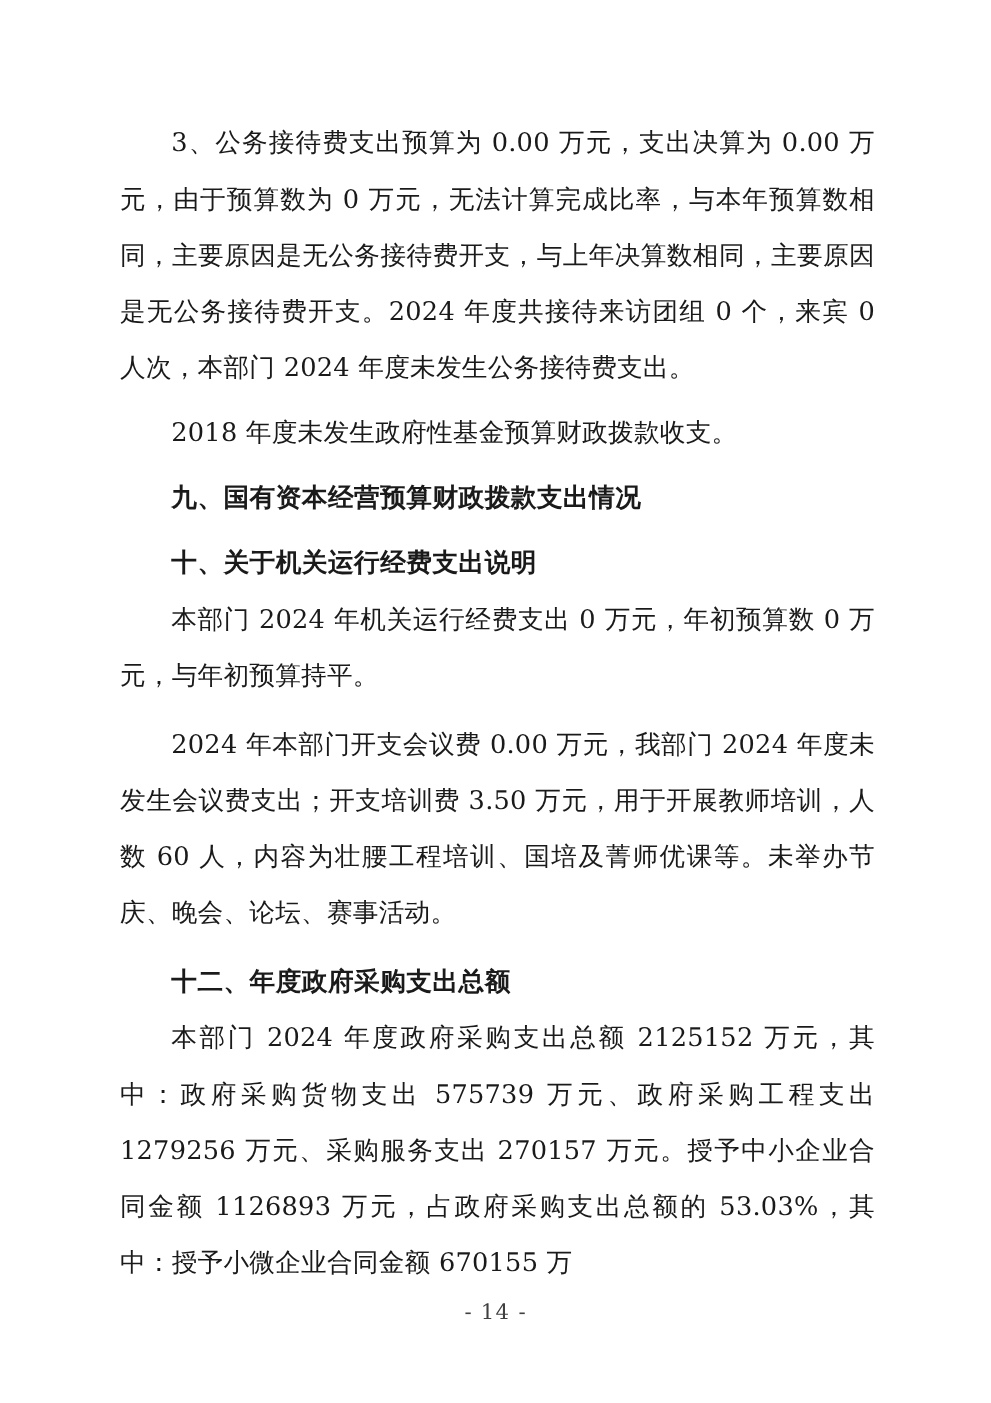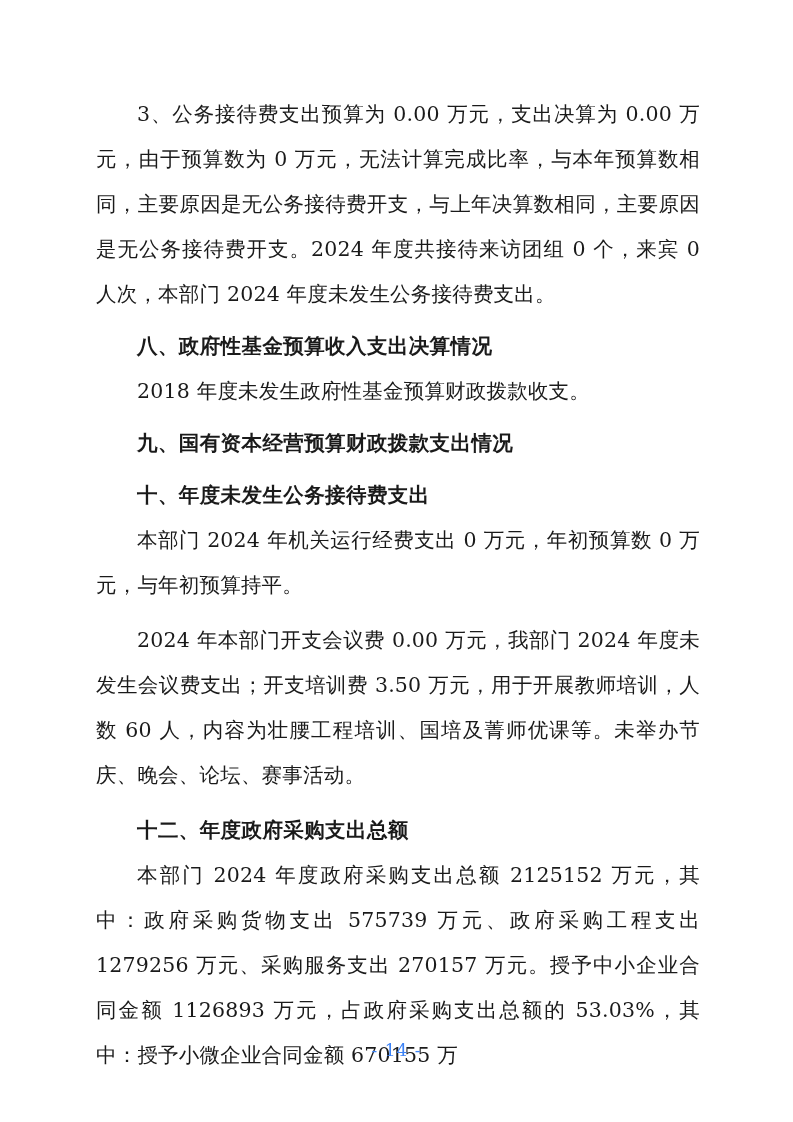--- a/index.html
+++ b/index.html
@@ -48,41 +48,40 @@
   .gap-sm { height: 7px; }
   .gap-md { height: 10px; }
   .footer {
     position: absolute;
     left: 0;
     right: 0;
     bottom: 62px;
     text-align: center;
     font-size: 17px;
     letter-spacing: 1px;
-    color: #3b82f6;
+    color: #404040;
     font-family: "DejaVu Serif", "Liberation Serif", serif;
   }
 </style>
 </head>
 <body>
 
 <div class="page">
   <div class="content">
 
     <p class="para">3、公务接待费支出预算为 0.00 万元，支出决算为 0.00 万元，由于预算数为 0 万元，无法计算完成比率，与本年预算数相同，主要原因是无公务接待费开支，与上年决算数相同，主要原因是无公务接待费开支。2024 年度共接待来访团组 0 个，来宾 0 人次，本部门 2024 年度未发生公务接待费支出。</p>
     <div class="gap-sm"></div>
 
-    <h2 class="heading">八、政府性基金预算收入支出决算情况</h2>
     <p class="para">2018 年度未发生政府性基金预算财政拨款收支。</p>
     <div class="gap-sm"></div>
 
     <h2 class="heading">九、国有资本经营预算财政拨款支出情况</h2>
     <div class="gap-sm"></div>
 
-    <h2 class="heading">十、年度未发生公务接待费支出</h2>
+    <h2 class="heading">十、关于机关运行经费支出说明</h2>
     <p class="para">本部门 2024 年机关运行经费支出 0 万元，年初预算数 0 万元，与年初预算持平。</p>
     <div class="gap-md"></div>
 
     <p class="para">2024 年本部门开支会议费 0.00 万元，我部门 2024 年度未发生会议费支出；开支培训费 3.50 万元，用于开展教师培训，人数 60 人，内容为壮腰工程培训、国培及菁师优课等。未举办节庆、晚会、论坛、赛事活动。</p>
     <div class="gap-md"></div>
 
     <h2 class="heading">十二、年度政府采购支出总额</h2>
     <p class="para">本部门 2024 年度政府采购支出总额 2125152 万元，其中：政府采购货物支出 575739 万元、政府采购工程支出 1279256 万元、采购服务支出 270157 万元。授予中小企业合同金额 1126893 万元，占政府采购支出总额的 53.03%，其中：授予小微企业合同金额 670155 万</p>
 
   </div>

